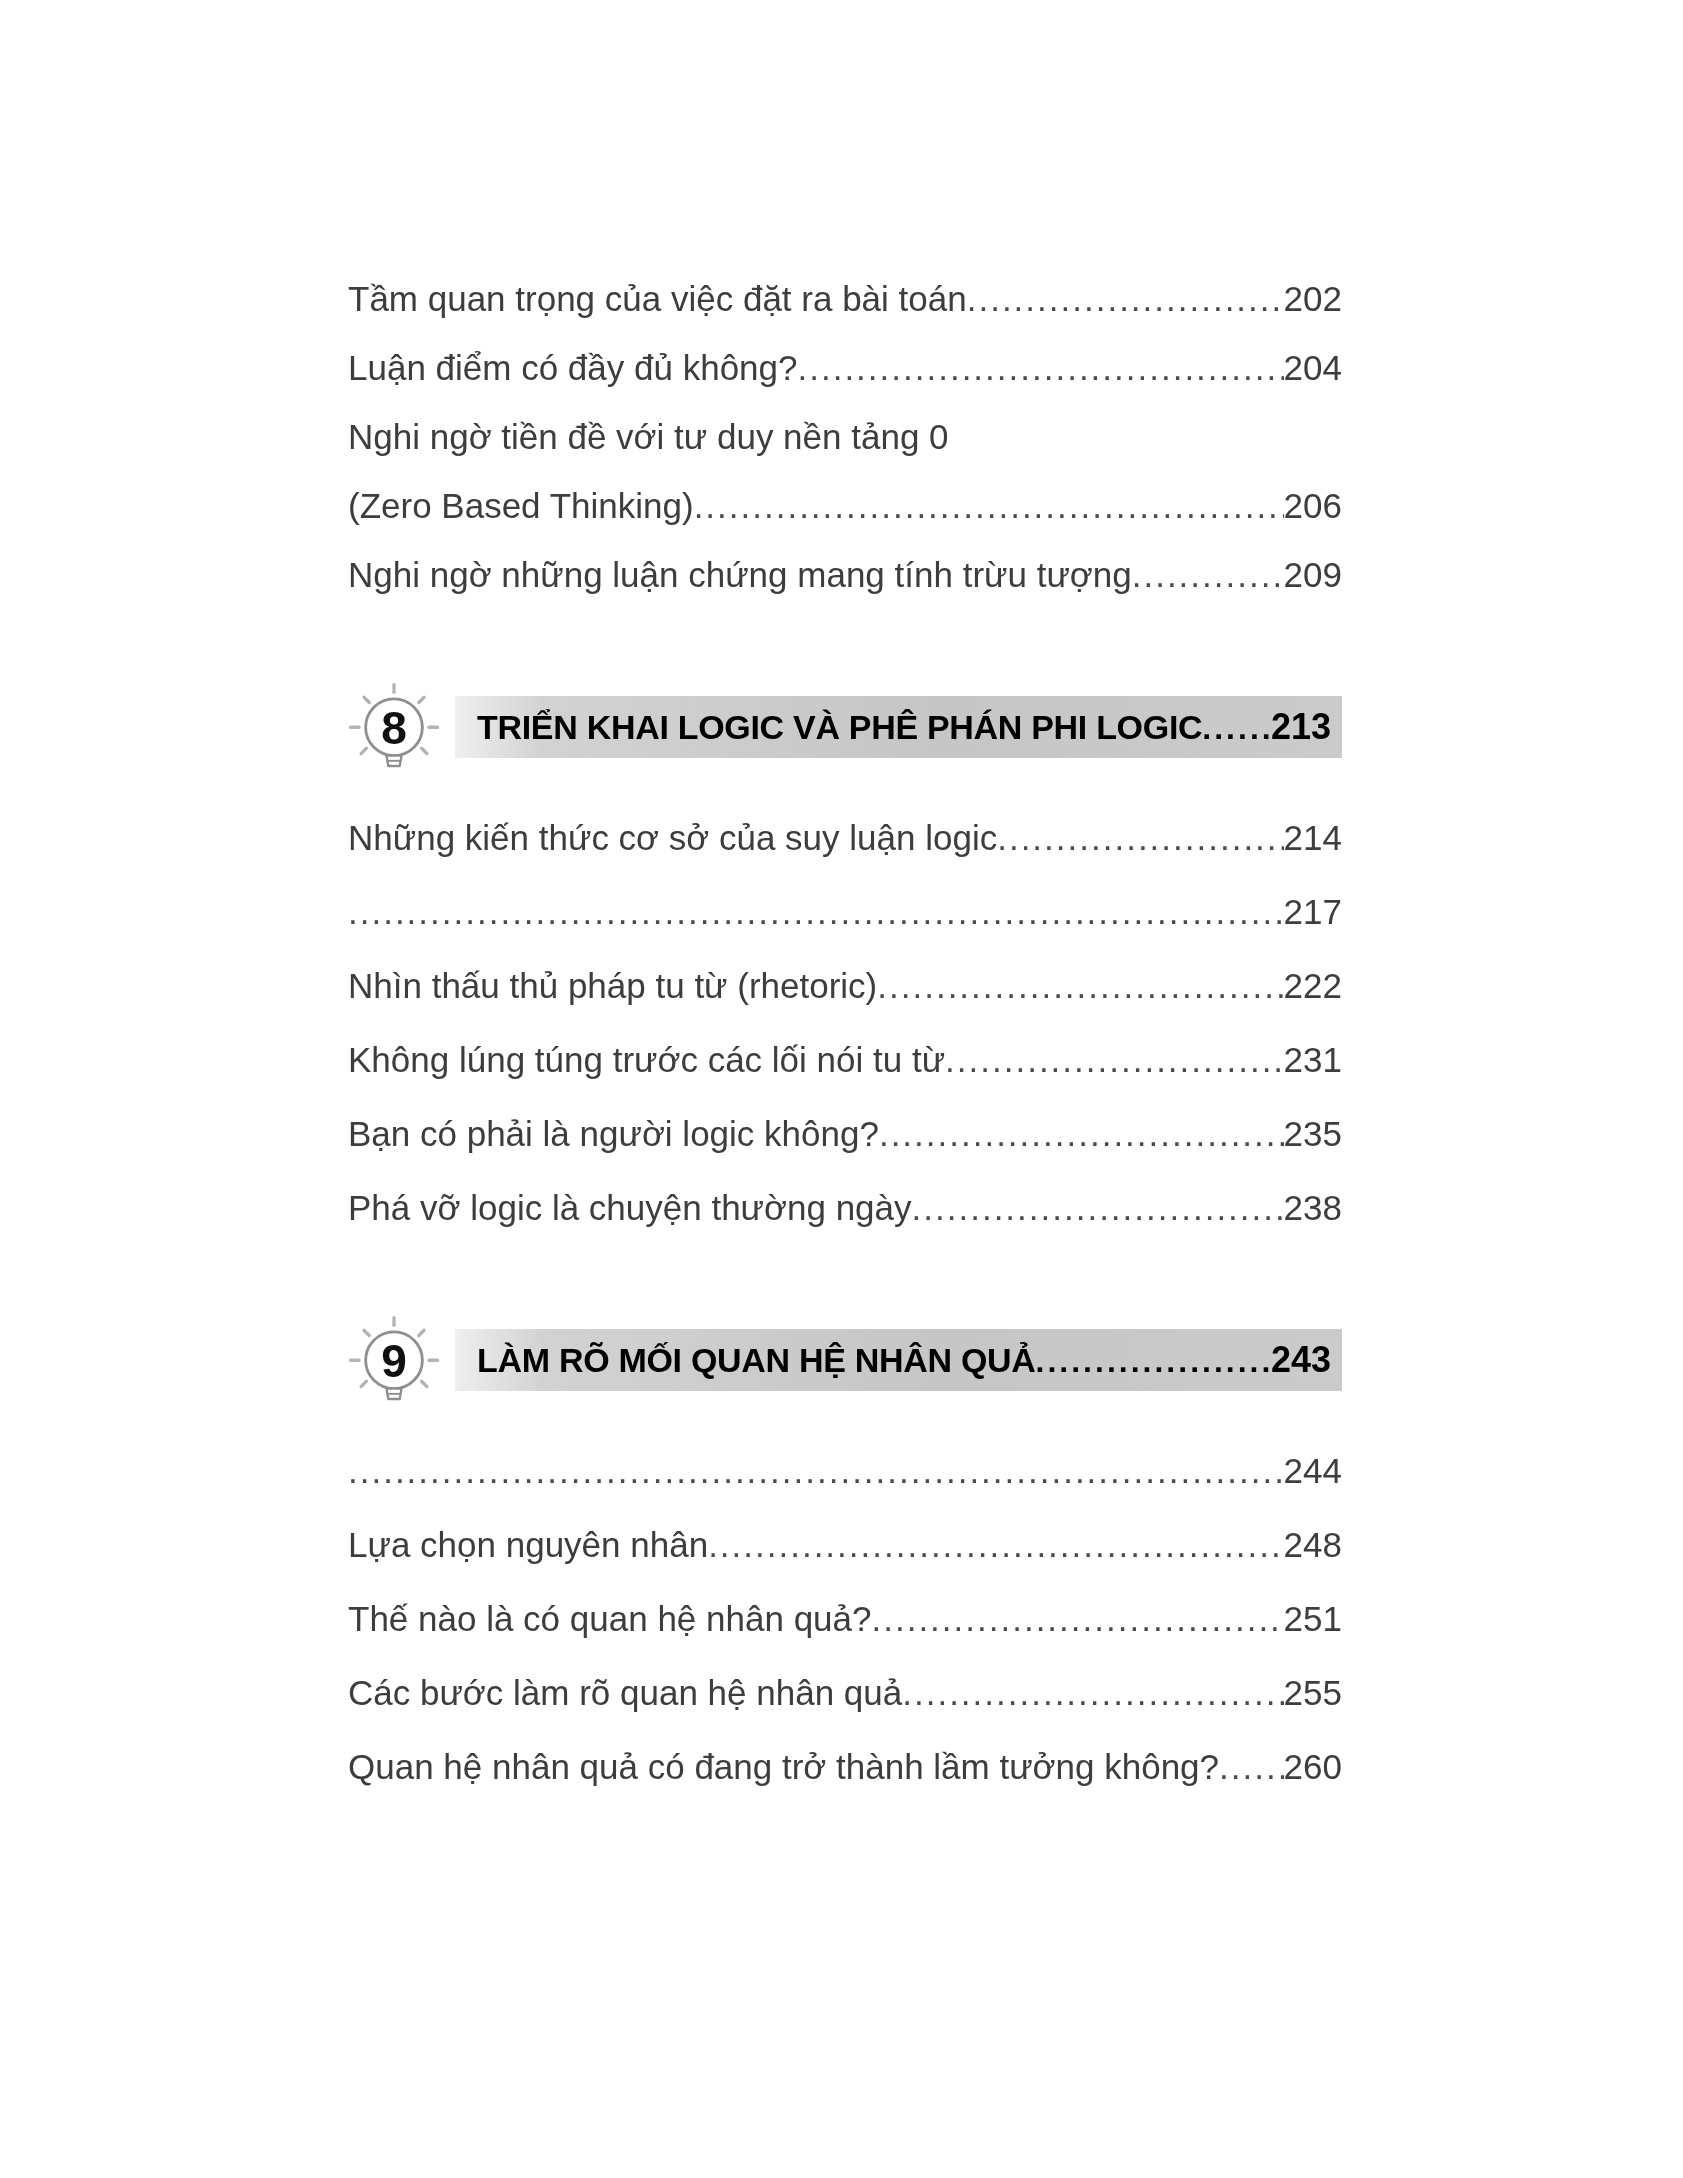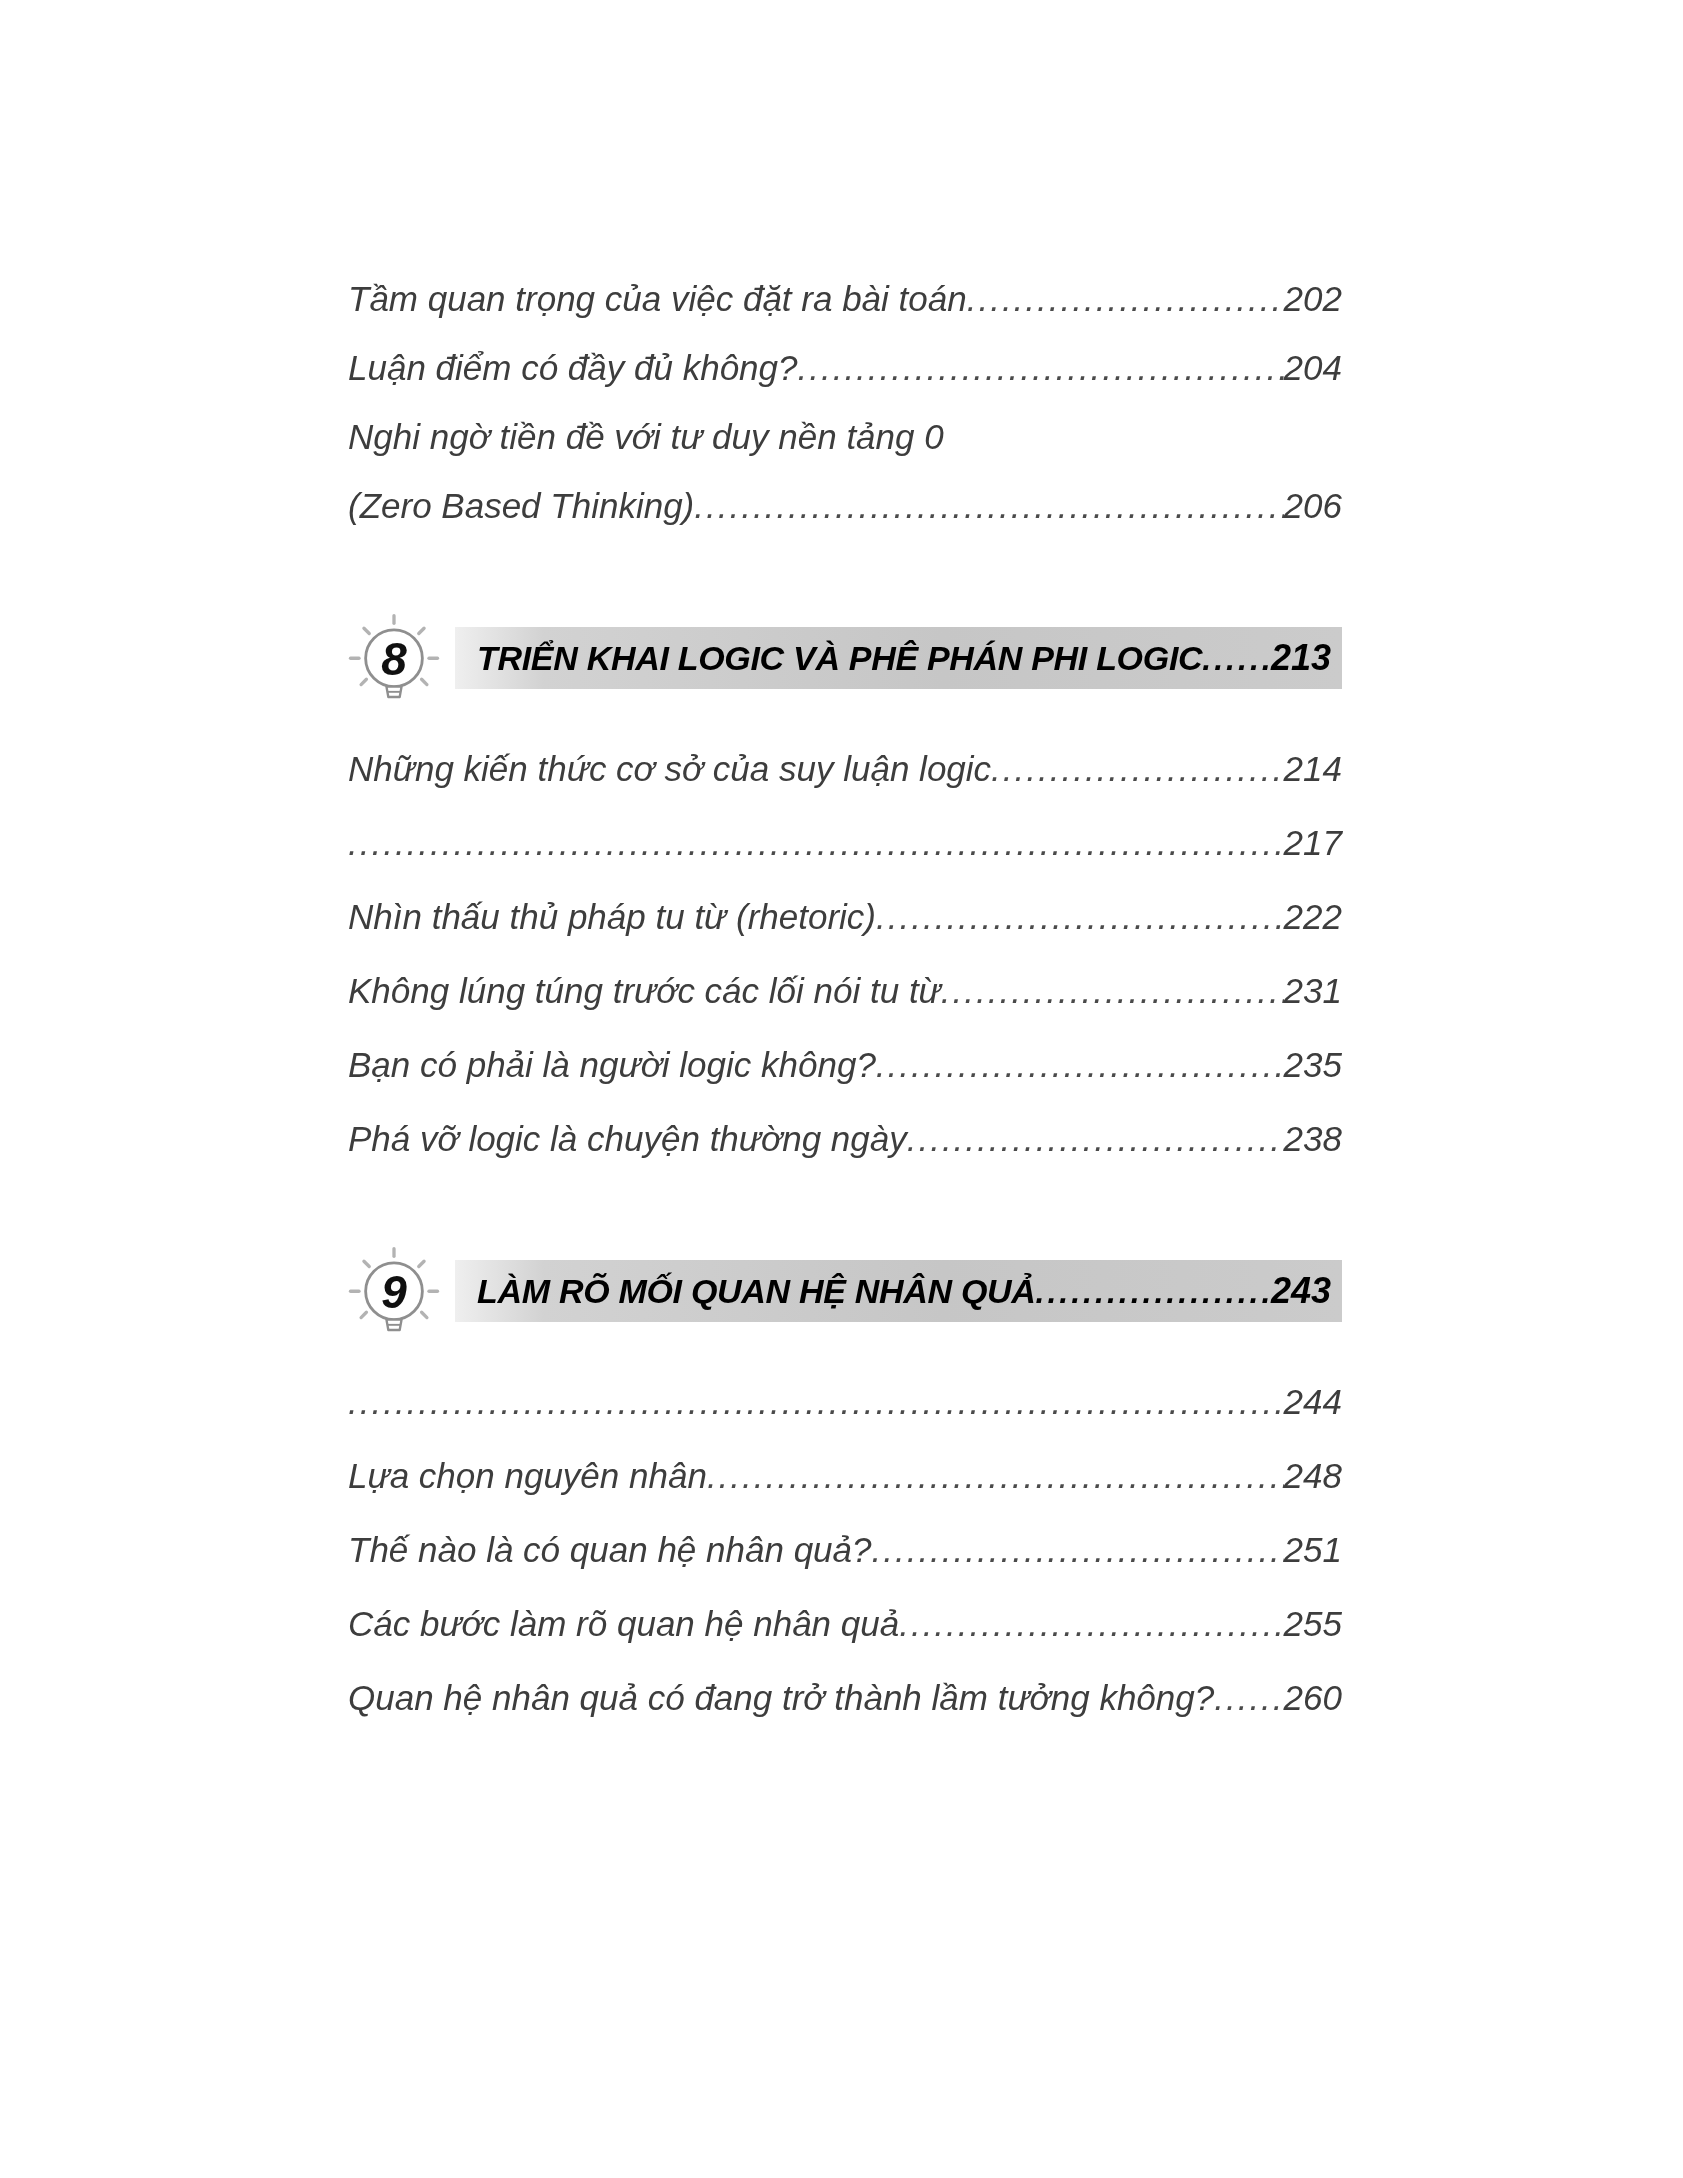--- a/index.html
+++ b/index.html
@@ -13,21 +13,20 @@
     height: 2178px;
     background: #ffffff;
     font-family: "Liberation Sans", "DejaVu Sans", sans-serif;
     overflow: hidden;
   }
   .content {
     position: absolute;
     left: 348px;
     top: 264px;
     width: 994px;
-    font-style: italic;
   }
   
   .row {
     display: flex;
     align-items: baseline;
     font-size: 35px;
     color: #3d3d3d;
     height: 69px;
     line-height: 69px;
     white-space: nowrap;
@@ -142,20 +141,25 @@
         <span class="dots"></span>
         <span class="pg">204</span>
       </div>
       <div class="row">
         <span class="t">Nghi ngờ tiền đề với tư duy nền tảng 0</span>
       </div>
       <div class="row">
         <span class="t">(Zero Based Thinking)</span>
         <span class="dots"></span>
         <span class="pg">206</span>
+      </div>
+      <div class="row">
+        <span class="t">Nghi ngờ những luận chứng mang tính trừu tượng </span>
+        <span class="dots"></span>
+        <span class="pg">209</span>
       </div>
     </div>
 
     <div class="chapter ch8">
       <div class="chapter-bar">
         <span class="chapter-title">TRIỂN KHAI LOGIC VÀ PHÊ PHÁN PHI LOGIC</span>
         <span class="dots hdots"></span>
         <span class="chapter-page">213</span>
       </div>
       <div class="bulb">

